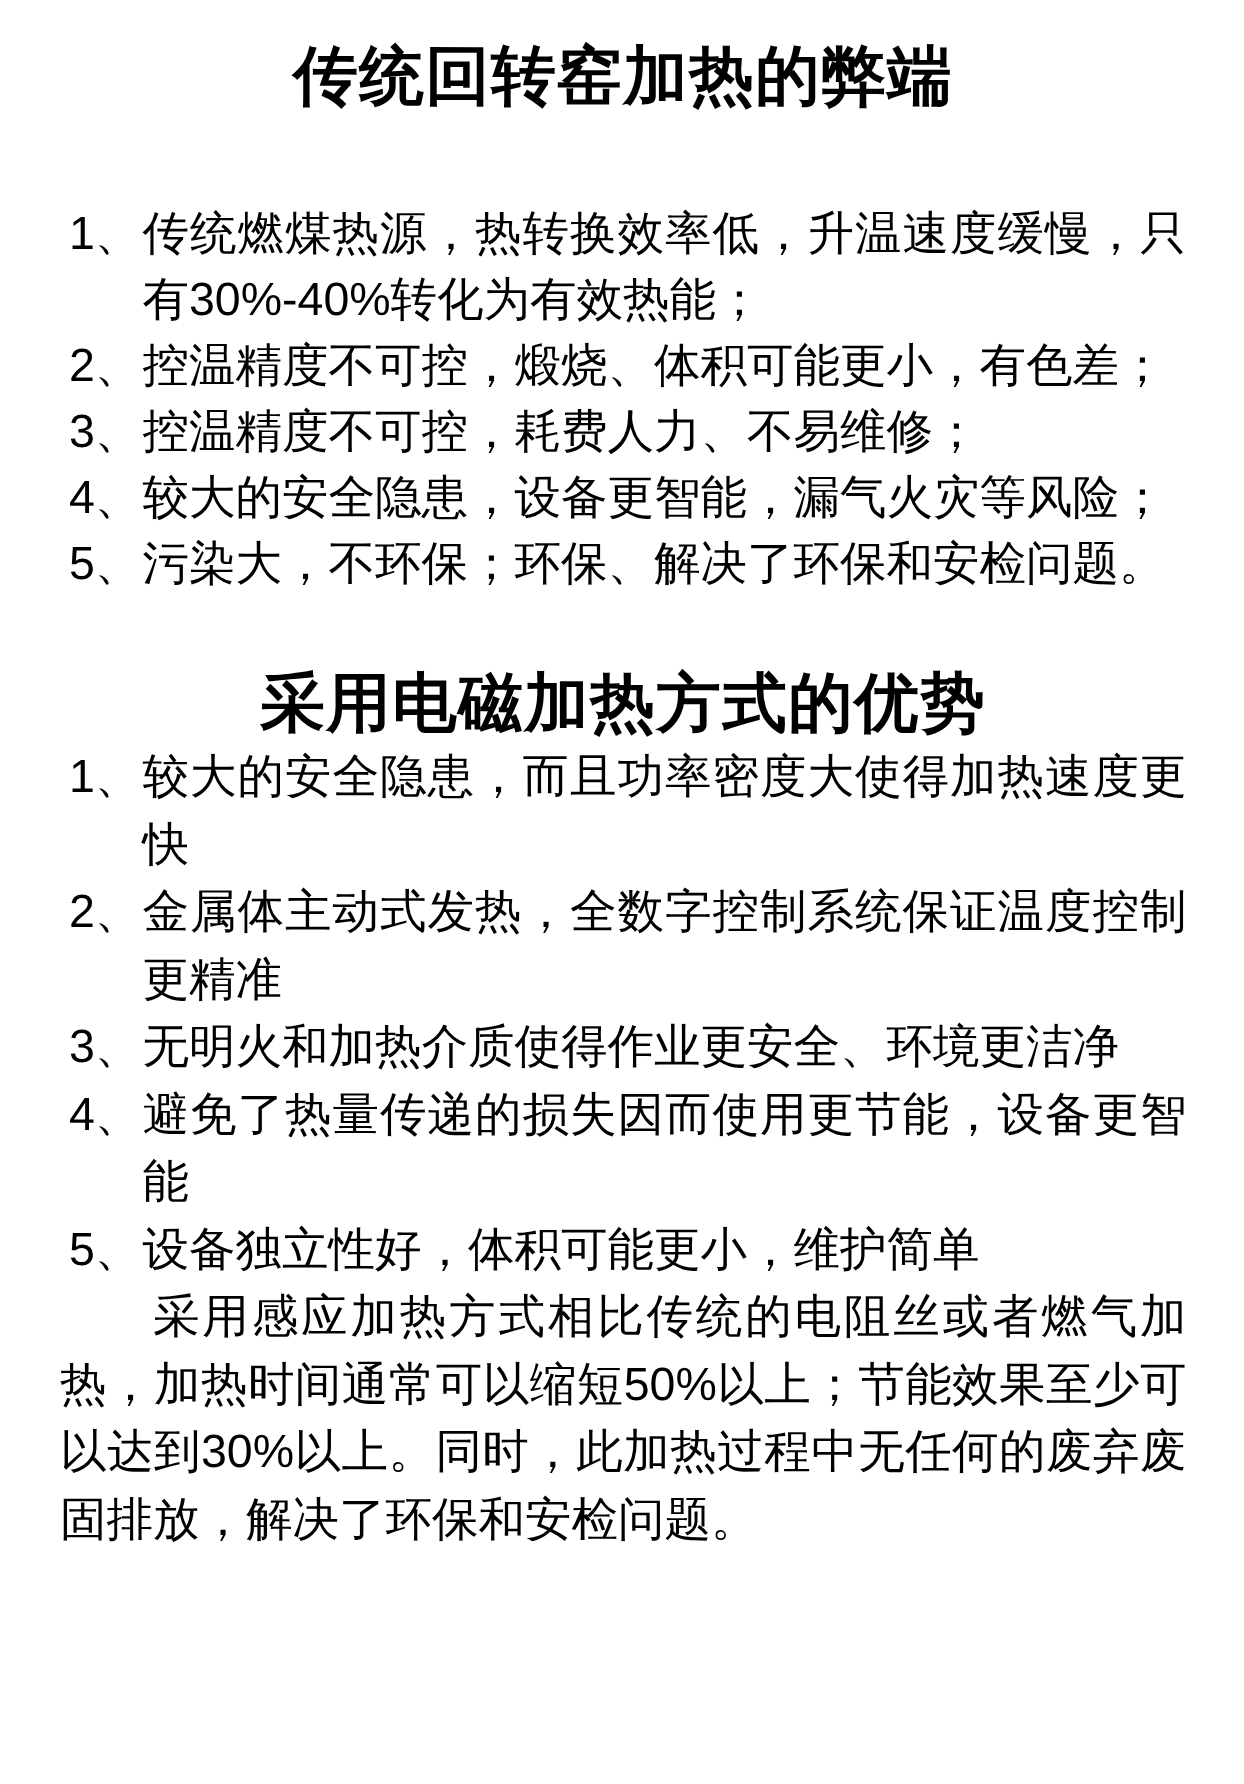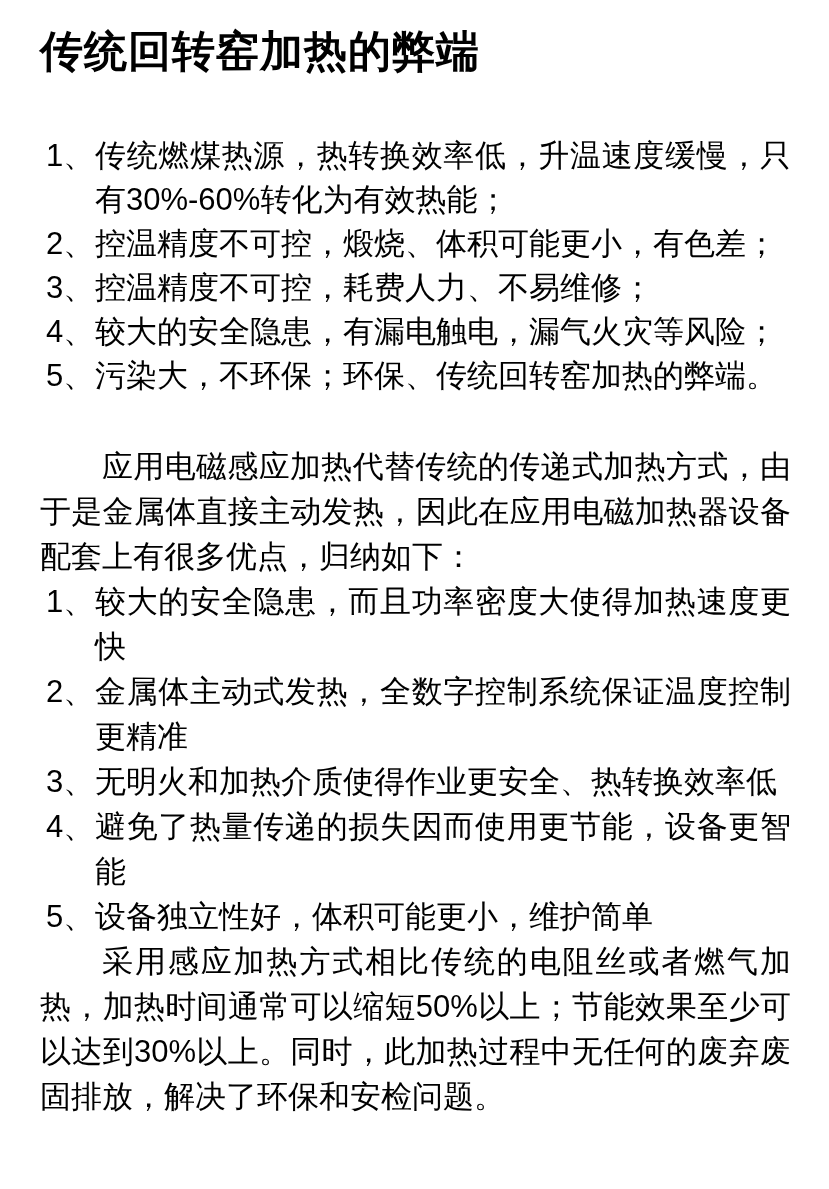--- a/index.html
+++ b/index.html
@@ -16,20 +16,21 @@
   }
   .doc {
     box-sizing: border-box;
     width: 829px;
     height: 1189px;
     padding: 0 38px 0 40px;
   }
   .doc-title {
     font-size: 43px;
     font-weight: bold;
+    text-align: center;
     line-height: 1.2;
     letter-spacing: 1px;
     margin: 0;
   }
   .doc-title.first {
     padding-top: 26px;
   }
   .doc-title.second {
     margin-top: 46px;
   }
@@ -72,57 +73,57 @@
 <body>
 
 <div class="doc">
 
   <div class="section-disadvantages">
     <h1 class="doc-title first">传统回转窑加热的弊端</h1>
 
     <div class="num-list">
       <div class="list-item">
         <span class="item-num">1、</span>
-        <span class="item-text">传统燃煤热源，热转换效率低，升温速度缓慢，只有30%-60%转化为有效热能；</span>
+        <span class="item-text">传统燃煤热源，热转换效率低，升温速度缓慢，只有30%-40%转化为有效热能；</span>
       </div>
       <div class="list-item">
         <span class="item-num">2、</span>
         <span class="item-text">控温精度不可控，煅烧、体积可能更小，有色差；</span>
       </div>
       <div class="list-item">
         <span class="item-num">3、</span>
         <span class="item-text">控温精度不可控，耗费人力、不易维修；</span>
       </div>
       <div class="list-item">
         <span class="item-num">4、</span>
-        <span class="item-text">较大的安全隐患，有漏电触电，漏气火灾等风险；</span>
+        <span class="item-text">较大的安全隐患，设备更智能，漏气火灾等风险；</span>
       </div>
       <div class="list-item">
         <span class="item-num">5、</span>
-        <span class="item-text">污染大，不环保；环保、传统回转窑加热的弊端。</span>
+        <span class="item-text">污染大，不环保；环保、解决了环保和安检问题。</span>
       </div>
     </div>
   </div>
 
   <div class="section-advantages">
+    <h1 class="doc-title second">采用电磁加热方式的优势</h1>
 
-    <p class="paragraph intro">应用电磁感应加热代替传统的传递式加热方式，由于是金属体直接主动发热，因此在应用电磁加热器设备配套上有很多优点，归纳如下：</p>
 
     <div class="num-list tight">
       <div class="list-item">
         <span class="item-num">1、</span>
         <span class="item-text">较大的安全隐患，而且功率密度大使得加热速度更快</span>
       </div>
       <div class="list-item">
         <span class="item-num">2、</span>
         <span class="item-text">金属体主动式发热，全数字控制系统保证温度控制更精准</span>
       </div>
       <div class="list-item">
         <span class="item-num">3、</span>
-        <span class="item-text">无明火和加热介质使得作业更安全、热转换效率低</span>
+        <span class="item-text">无明火和加热介质使得作业更安全、环境更洁净</span>
       </div>
       <div class="list-item">
         <span class="item-num">4、</span>
         <span class="item-text">避免了热量传递的损失因而使用更节能，设备更智能</span>
       </div>
       <div class="list-item">
         <span class="item-num">5、</span>
         <span class="item-text">设备独立性好，体积可能更小，维护简单</span>
       </div>
     </div>

